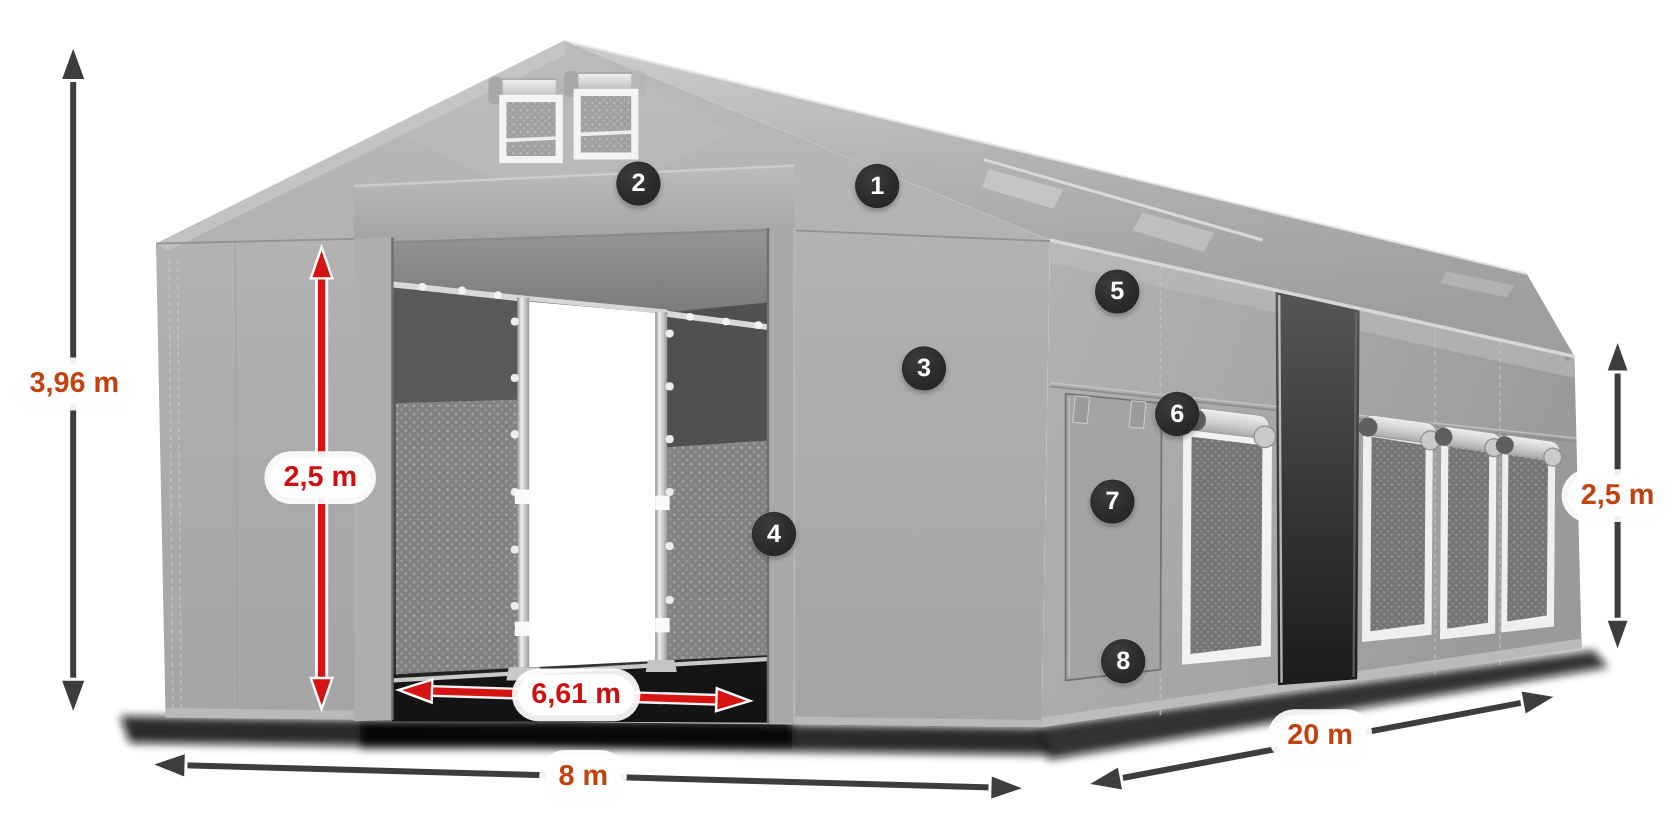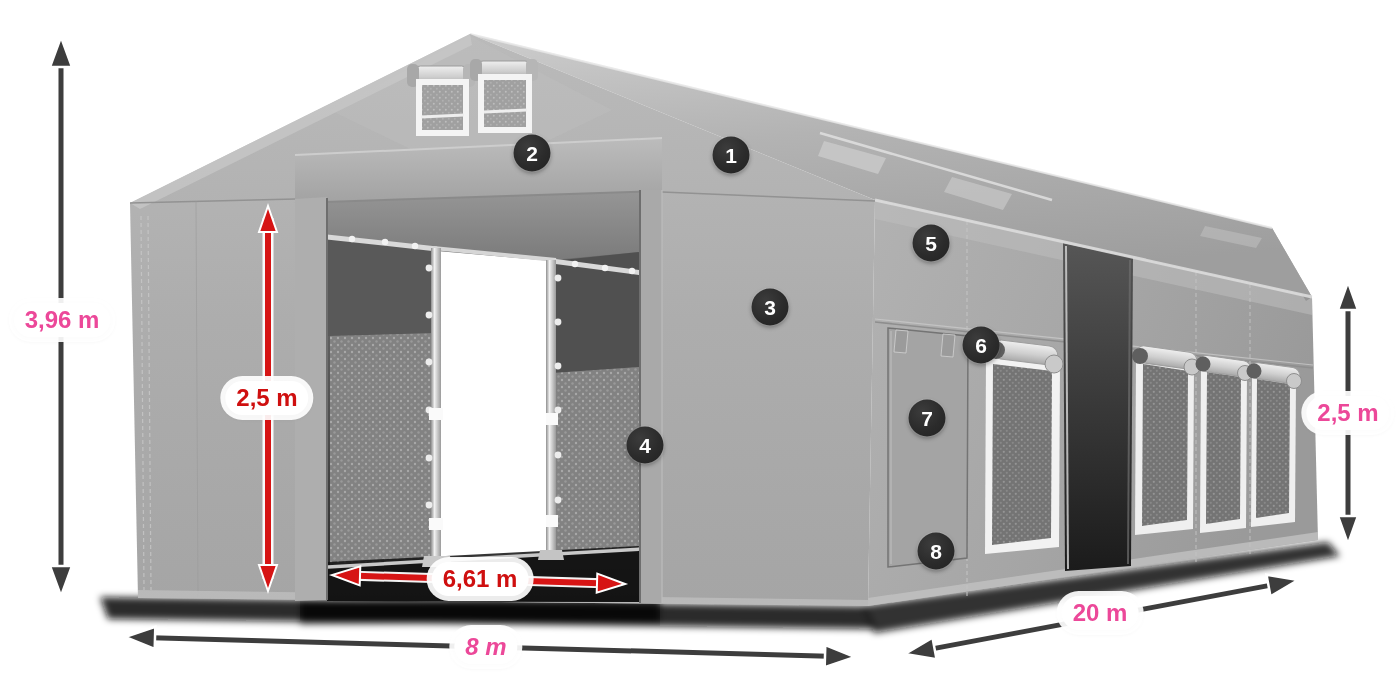--- a/index.html
+++ b/index.html
@@ -11,21 +11,21 @@
     position:absolute;width:37px;height:37px;border-radius:50%;
     background:radial-gradient(circle at 38% 32%, #3c3c3c 0%, #2b2b2b 55%, #222 100%);
     color:#fff;font-weight:bold;font-size:21px;line-height:37px;text-align:center;
     transform:translate(-50%,-50%);
     box-shadow:0 0 0 1px rgba(255,255,255,0.12), 0 2px 4px rgba(0,0,0,0.35);
     user-select:none;
   }
   .dim-label{
     position:absolute;transform:translate(-50%,-50%);
     background:#ffffff;border-radius:18px;
-    padding:3px 11px;font-weight:bold;font-size:24px;color:#ec4899;
+    padding:3px 11px;font-weight:bold;font-size:24px;color:#c2410c;
     white-space:nowrap;
     box-shadow:0 0 0 5px rgba(255,255,255,0.92), 0 1px 6px rgba(0,0,0,0.22);
   }
   .dim-label.red{color:#cf0f0f;}
 </style>
 </head>
 <body>
 
 <div class="stage">
 
@@ -300,17 +300,17 @@
   <div class="badge" style="left:770px;top:307px;">3</div>
   <div class="badge" style="left:645px;top:445px;">4</div>
   <div class="badge" style="left:931px;top:243px;">5</div>
   <div class="badge" style="left:981px;top:345px;">6</div>
   <div class="badge" style="left:927px;top:418px;">7</div>
   <div class="badge" style="left:936px;top:551px;">8</div>
 
   <div class="dim-label" style="left:62px;top:320px;">3,96 m</div>
   <div class="dim-label red" style="left:267px;top:398px;">2,5 m</div>
   <div class="dim-label red" style="left:480px;top:579px;">6,61 m</div>
-  <div class="dim-label" style="left:486px;top:647px;font-style:italic;">8 m</div>
+  <div class="dim-label" style="left:486px;top:647px;">8 m</div>
   <div class="dim-label" style="left:1100px;top:613px;">20 m</div>
   <div class="dim-label" style="left:1348px;top:413px;">2,5 m</div>
 
 </div>
 
 </body></html>

